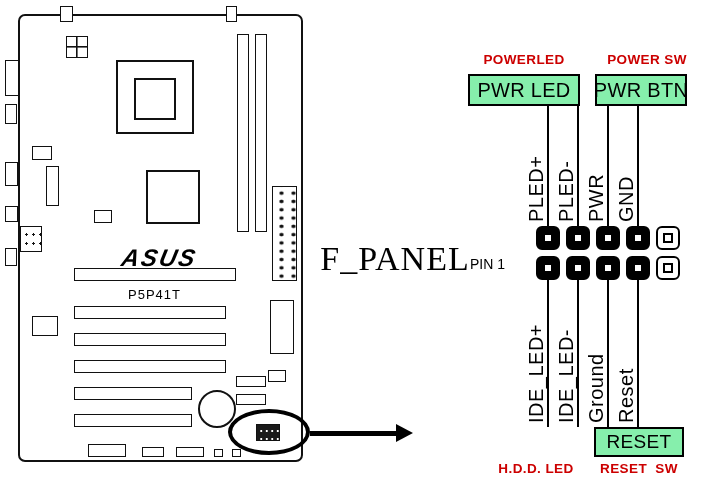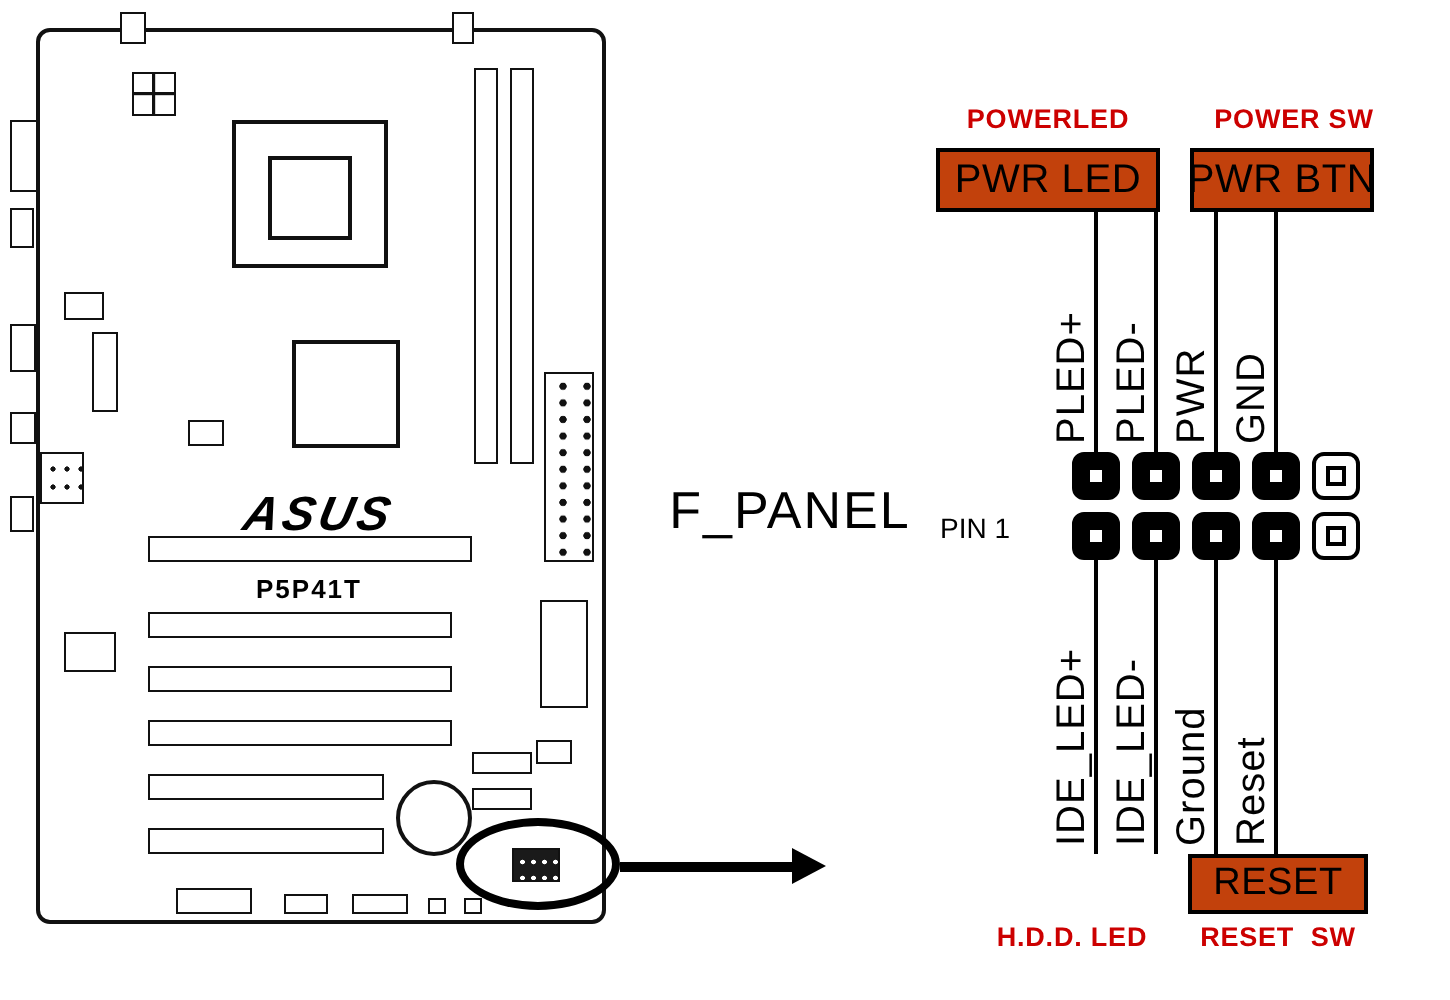--- a/index.html
+++ b/index.html
@@ -33,35 +33,35 @@
   .fp-header {
     background-color: #1a1a1a;
     background-image: radial-gradient(circle, #fff 1.1px, transparent 1.3px);
     background-size: 5.5px 8px; background-position: 1.5px 2px;
   }
   .asus-logo {
     position: absolute; left: 122px; top: 244px; font-size: 24px; font-weight: bold;
     font-style: italic; letter-spacing: 2px; transform: skewX(-12deg);
   }
   .model-text {
-    position: absolute; left: 128px; top: 287px; font-size: 13px; font-weight: bold;
+    position: absolute; left: 128px; top: 287px; font-size: 13px; font-weight: normal;
     letter-spacing: 1px;
   }
   .ellipse {
     position: absolute; left: 228px; top: 409px; width: 82px; height: 46px;
     border: 4px solid #000; border-radius: 50%; box-sizing: border-box; background: transparent;
   }
   .arrow-line { position: absolute; left: 310px; top: 431px; width: 88px; height: 5px; background: #000; }
   .arrow-head {
     position: absolute; left: 396px; top: 424px; width: 0; height: 0;
     border-left: 17px solid #000; border-top: 9px solid transparent; border-bottom: 9px solid transparent;
   }
   
   .label-box {
-    position: absolute; border: 2.5px solid #000; background: #c2410c; box-sizing: border-box;
+    position: absolute; border: 2.5px solid #000; background: #86efac; box-sizing: border-box;
     display: flex; align-items: center; justify-content: center; font-size: 20px;
     letter-spacing: 0.3px; white-space: pre;
   }
   .label-box.sm { font-size: 19px; }
   .red-label {
     position: absolute; color: var(--red, #cc0000); font-weight: bold; font-size: 13.5px;
     text-align: center; letter-spacing: 0.4px; white-space: pre;
   }
   .vline { position: absolute; width: 2px; background: #000; }
   .vlabel {
@@ -77,21 +77,21 @@
     content: ""; position: absolute; left: 50%; top: 50%; width: 6px; height: 6px;
     margin: -3px 0 0 -3px; background: #fff;
   }
   .pin.empty { background: #fff; }
   .pin.empty::after {
     width: 10px; height: 10px; margin: -5px 0 0 -5px; background: #fff;
     border: 2px solid #000; box-sizing: border-box;
   }
   .fpanel-title {
     position: absolute; left: 310px; top: 240px; width: 170px; text-align: center;
-    font-size: 26px; letter-spacing: 1px;
+    font-size: 34px; letter-spacing: 1px; font-family: Liberation Serif, serif;
   }
   .pin1-label {
     position: absolute; left: 470px; top: 256px; width: 58px; font-size: 14px;
   }
 </style>
 </head>
 <body>
 
 <div class="stage">
 

